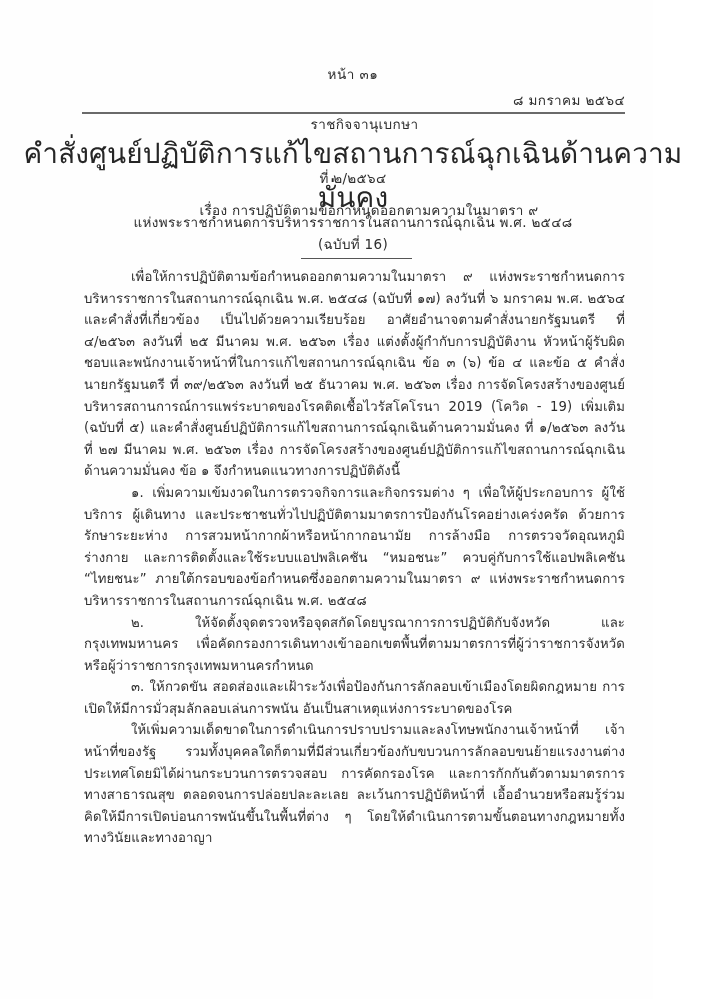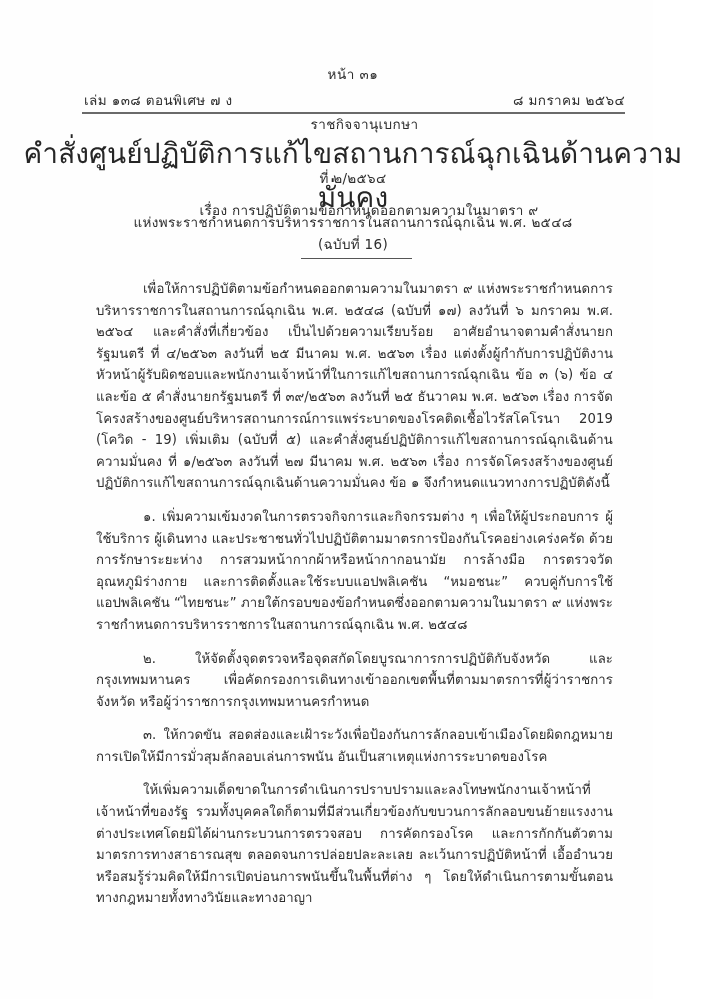--- a/index.html
+++ b/index.html
@@ -76,33 +76,32 @@
       position: absolute;
       top: 266px;
       left: 84px;
       width: 541px;
       font-size: 13.2px;
       line-height: 21.6px;
       text-align: justify;
       letter-spacing: 0.1px;
     }
     .body-text p {
-      margin: 12px;
+      margin: 0;
       text-indent: 47px;
     }
   </style>
 </head>
 <body>
 
 <div class="page">
 
   <div class="page-no">หน้า   ๓๑</div>
 
   <div class="header-row">
-    <span class="vol">เล่ม   ๑๓๘   ตอนพิเศษ   ๗   ง</span>
     <span class="gazette">ราชกิจจานุเบกษา</span>
     <span class="date">๘   มกราคม   ๒๕๖๔</span>
   </div>
   <div class="header-rule"></div>
 
   <div class="title">คำสั่งศูนย์ปฏิบัติการแก้ไขสถานการณ์ฉุกเฉินด้านความมั่นคง</div>
   <div class="center-line" style="top:167px;">ที่  ๒/๒๕๖๔</div>
   <div class="center-line" style="top:199px;margin-left:16px;">เรื่อง  การปฏิบัติตามข้อกำหนดออกตามความในมาตรา  ๙</div>
   <div class="center-line" style="top:211px;">แห่งพระราชกำหนดการบริหารราชการในสถานการณ์ฉุกเฉิน  พ.ศ.  ๒๕๔๘</div>
   <div class="center-line" style="top:233px;">(ฉบับที่  16)</div>

